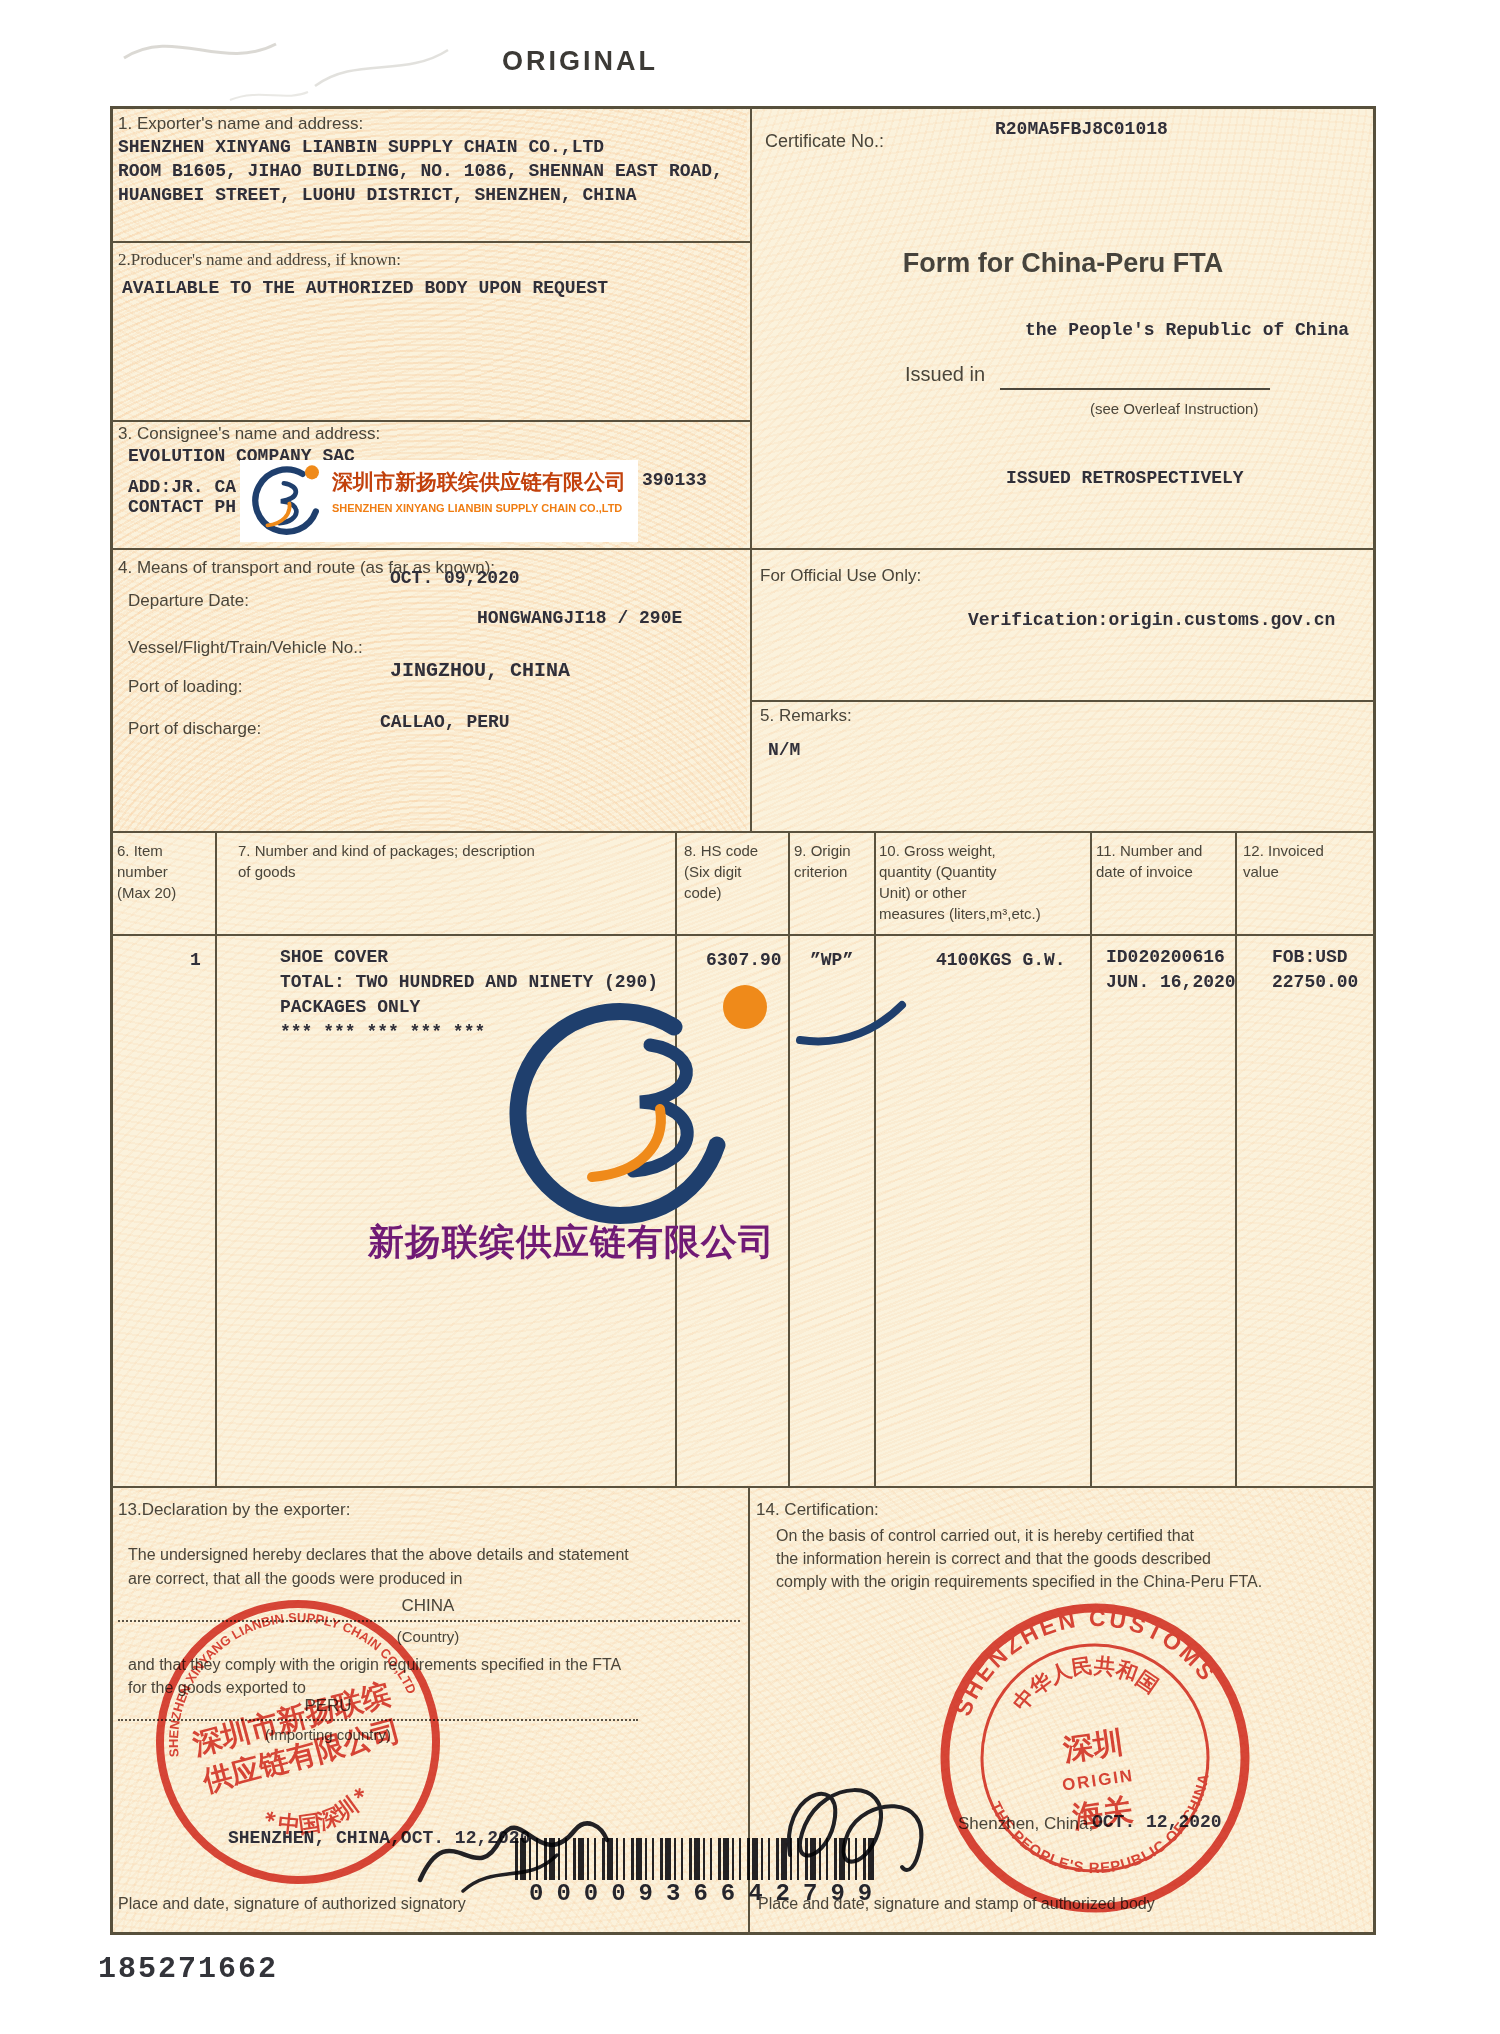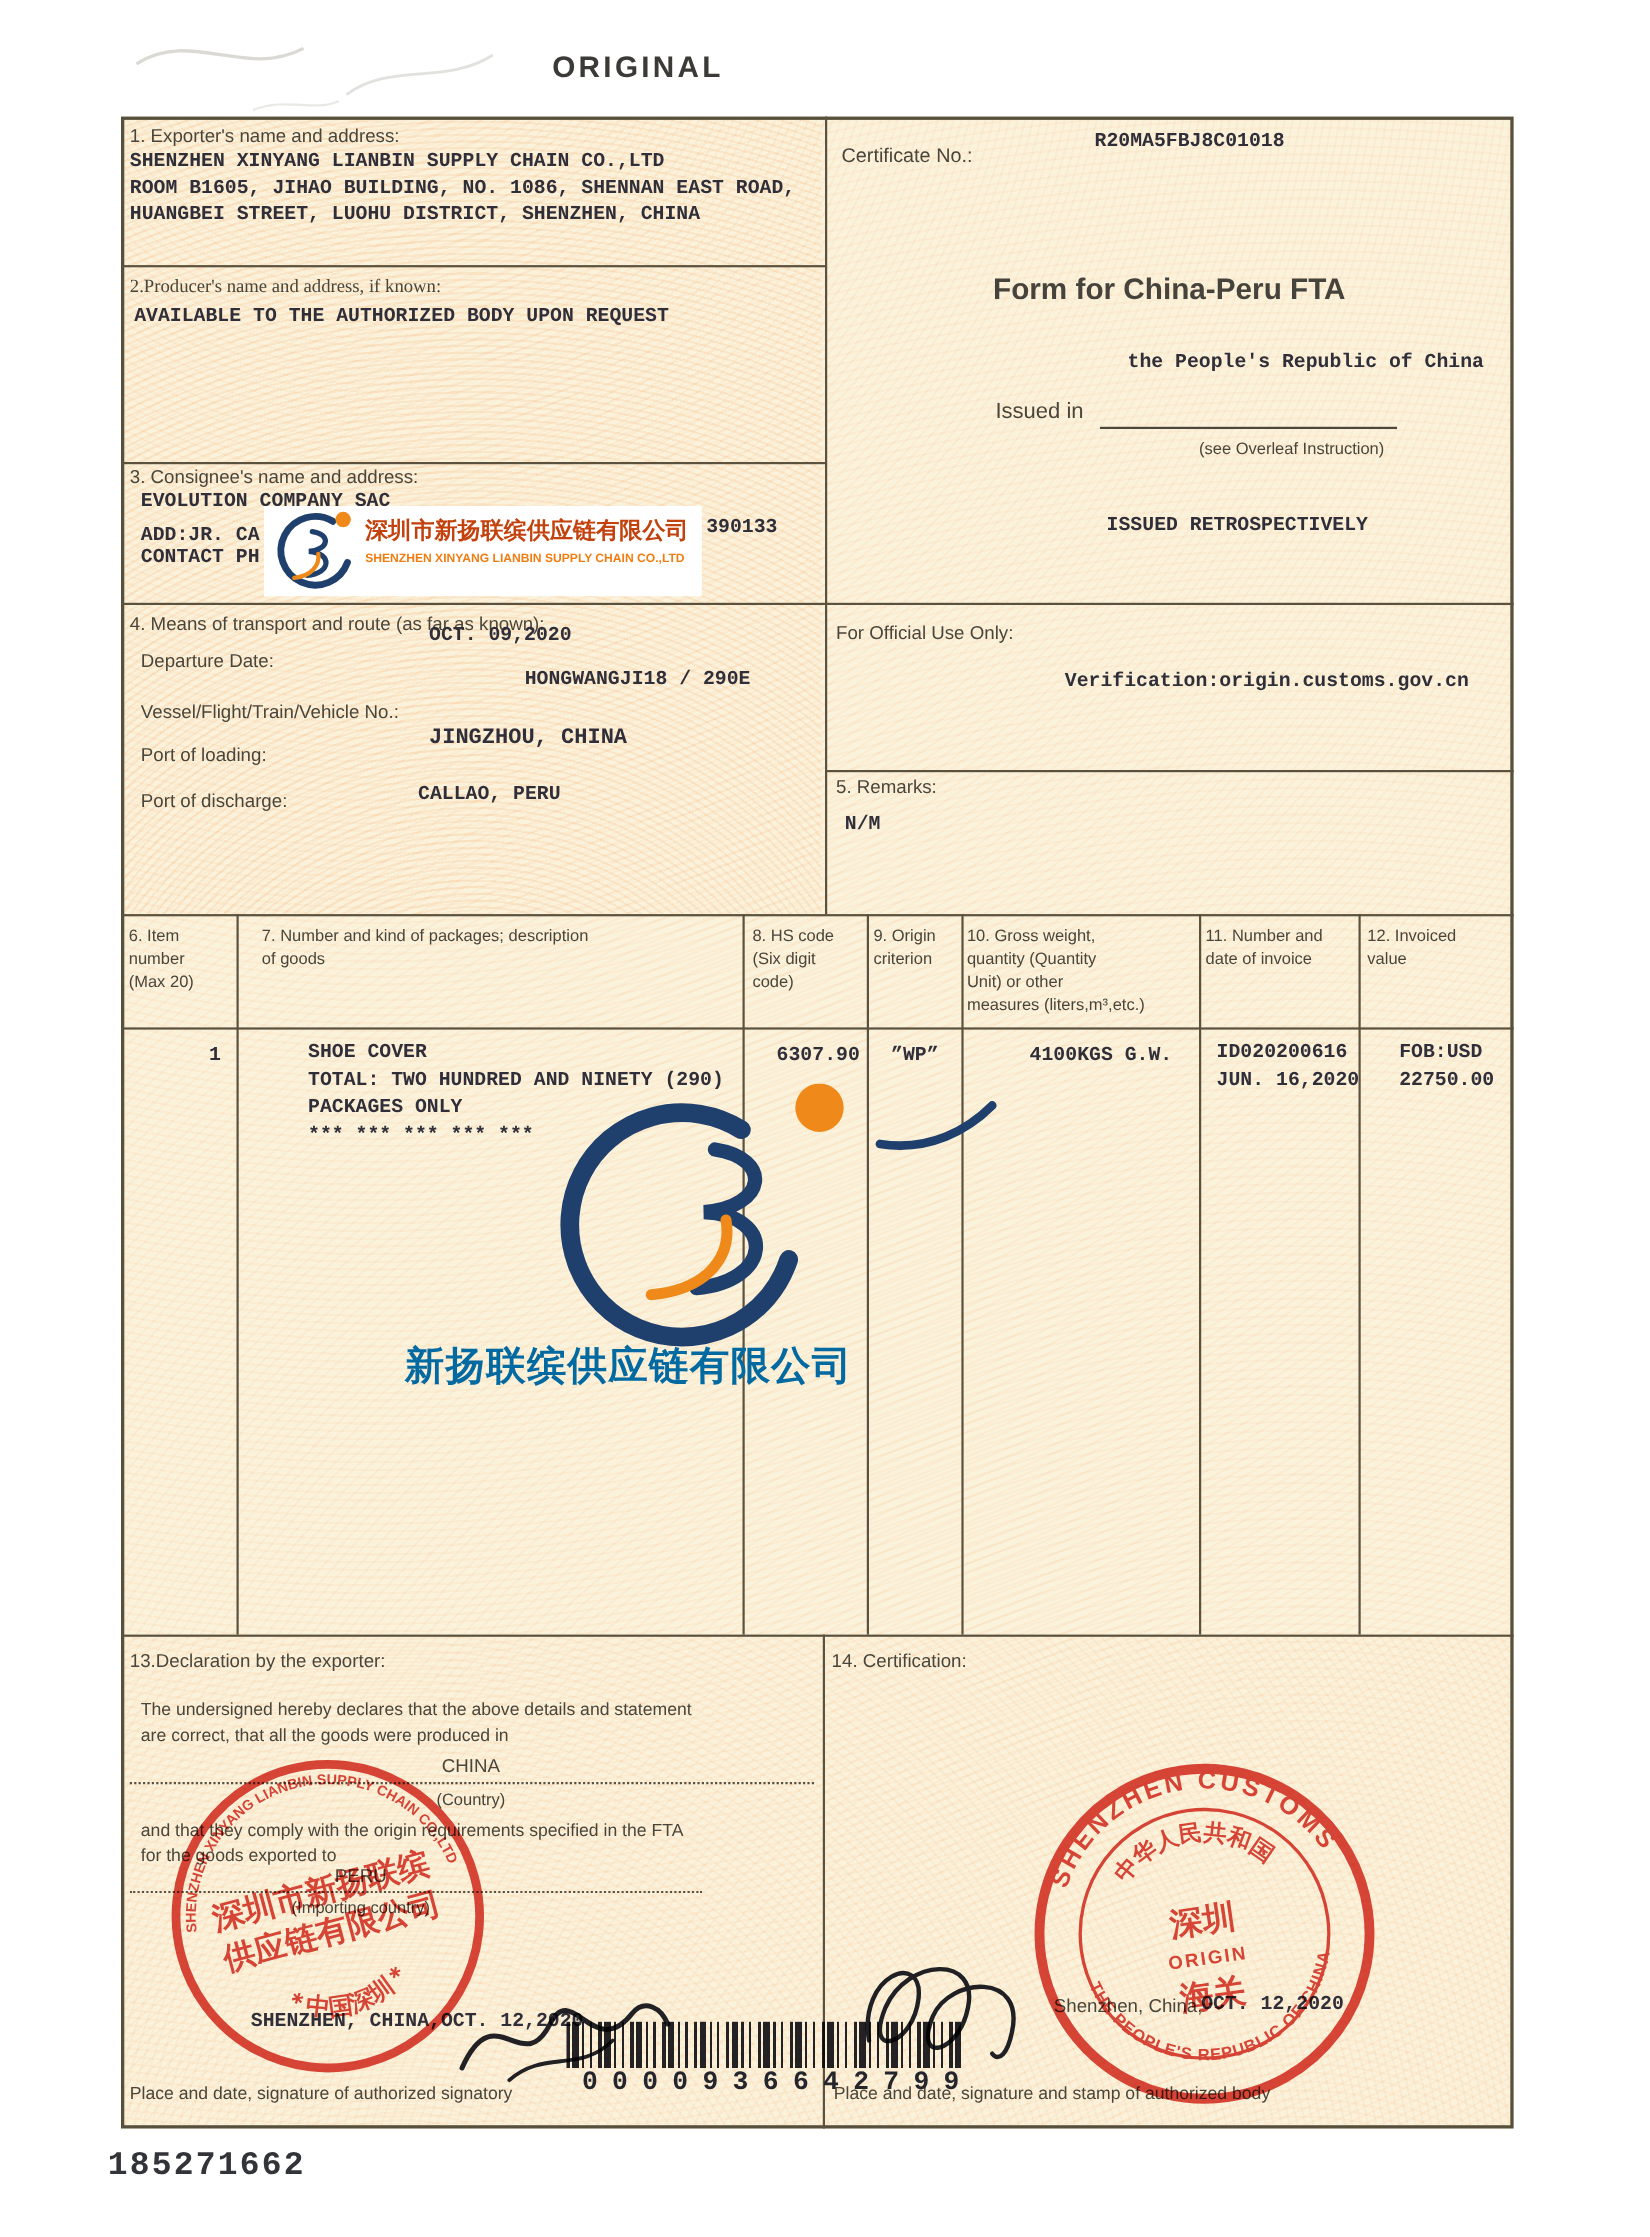--- a/index.html
+++ b/index.html
@@ -59,21 +59,21 @@
   <div class="line" style="left:1235px;top:831px;width:2px;height:655px;"></div>
   <div class="line" style="left:748px;top:1486px;width:2px;height:449px;"></div>
 
   <svg class="abs" style="left:500px;top:985px;" width="420" height="240" viewBox="0 0 420 240">
     <path d="M 174,42 A 102,102 0 1 0 217,160" fill="none" stroke="#1f3f6d" stroke-width="17" stroke-linecap="round"></path>
     <circle cx="245" cy="22" r="22" fill="#ef8a1a"></circle>
     <path d="M 150,60 C 202,68 198,112 140,117 C 206,120 202,180 133,186" fill="none" stroke="#1f3f6d" stroke-width="13" stroke-linecap="round"></path>
     <path d="M 92,192 C 140,188 166,160 160,124" fill="none" stroke="#ef8a1a" stroke-width="10" stroke-linecap="round"></path>
     <path d="M 300,55 C 345,62 380,42 402,20" fill="none" stroke="#1f3f6d" stroke-width="8" stroke-linecap="round"></path>
   </svg>
-  <div class="abs" style="left:368px;top:1218px;width:420px;font-size:36px;font-weight:bold;color:#0369a1;letter-spacing:1px;font-family:'Liberation Sans','DejaVu Sans',sans-serif;">新扬联缤供应链有限公司</div>
+  <div class="abs" style="left:368px;top:1218px;width:420px;font-size:36px;font-weight:bold;color:#701a75;letter-spacing:1px;font-family:'Liberation Sans','DejaVu Sans',sans-serif;">新扬联缤供应链有限公司</div>
 
   <div class="abs sans" style="left:118px;top:114px;font-size:17px;">1. Exporter's name and address:</div>
   <div class="abs mono pre" style="left:118px;top:135px;width:640px;font-size:18px;line-height:24px;">SHENZHEN XINYANG LIANBIN SUPPLY CHAIN CO.,LTD
 ROOM B1605, JIHAO BUILDING, NO. 1086, SHENNAN EAST ROAD,
 HUANGBEI STREET, LUOHU DISTRICT, SHENZHEN, CHINA</div>
 
   <div class="abs sans" style="left:118px;top:250px;font-size:17px;font-family:Liberation Serif, serif;">2.Producer's name and address, if known:</div>
   <div class="abs mono" style="left:122px;top:278px;font-size:18px;">AVAILABLE TO THE AUTHORIZED BODY UPON REQUEST</div>
 
   <div class="abs sans" style="left:118px;top:424px;font-size:17px;">3. Consignee's name and address:</div>
@@ -157,20 +157,23 @@
   <div class="abs sans" style="left:118px;top:1628px;width:620px;text-align:center;font-size:15px;">(Country)</div>
   <div class="abs sans pre" style="left:128px;top:1653px;width:610px;font-size:16px;line-height:23px;">and that they comply with the origin requirements specified in the FTA
 for the goods exported to</div>
   <div class="abs sans" style="left:118px;top:1696px;width:420px;text-align:center;font-size:17px;">PERU</div>
   <div class="dotted" style="left:118px;top:1719px;width:520px;"></div>
   <div class="abs sans" style="left:118px;top:1726px;width:420px;text-align:center;font-size:15px;">(Importing country)</div>
   <div class="abs mono" style="left:228px;top:1828px;font-size:18px;">SHENZHEN, CHINA,OCT. 12,2020</div>
   <div class="abs sans" style="left:118px;top:1895px;font-size:16px;">Place and date, signature of authorized signatory</div>
 
   <div class="abs sans" style="left:756px;top:1500px;font-size:17px;">14. Certification:</div>
+  <div class="abs sans pre" style="left:776px;top:1524px;width:590px;font-size:16px;line-height:23px;">On the basis of control carried out, it is hereby certified that
+the information herein is correct and that the goods described
+comply with the origin requirements specified in the China-Peru FTA.</div>
   <div class="abs sans" style="left:958px;top:1814px;font-size:17px;">Shenzhen, China,</div>
   <div class="abs mono" style="left:1092px;top:1812px;font-size:18px;">OCT. 12,2020</div>
   <div class="abs sans" style="left:758px;top:1895px;font-size:16px;">Place and date, signature and stamp of authorized body</div>
 
   <svg class="abs stamp" style="left:148px;top:1592px;transform:rotate(-15deg);" width="300" height="300" viewBox="0 0 300 300">
     <defs>
       <path id="cs-top" d="M 30,150 A 120,120 0 1 1 270,150"></path>
       <path id="cs-bot" d="M 60,150 A 90,90 0 0 0 240,150"></path>
     </defs>
     <circle cx="150" cy="150" r="138" fill="none" stroke="#d6352b" stroke-width="8"></circle>

